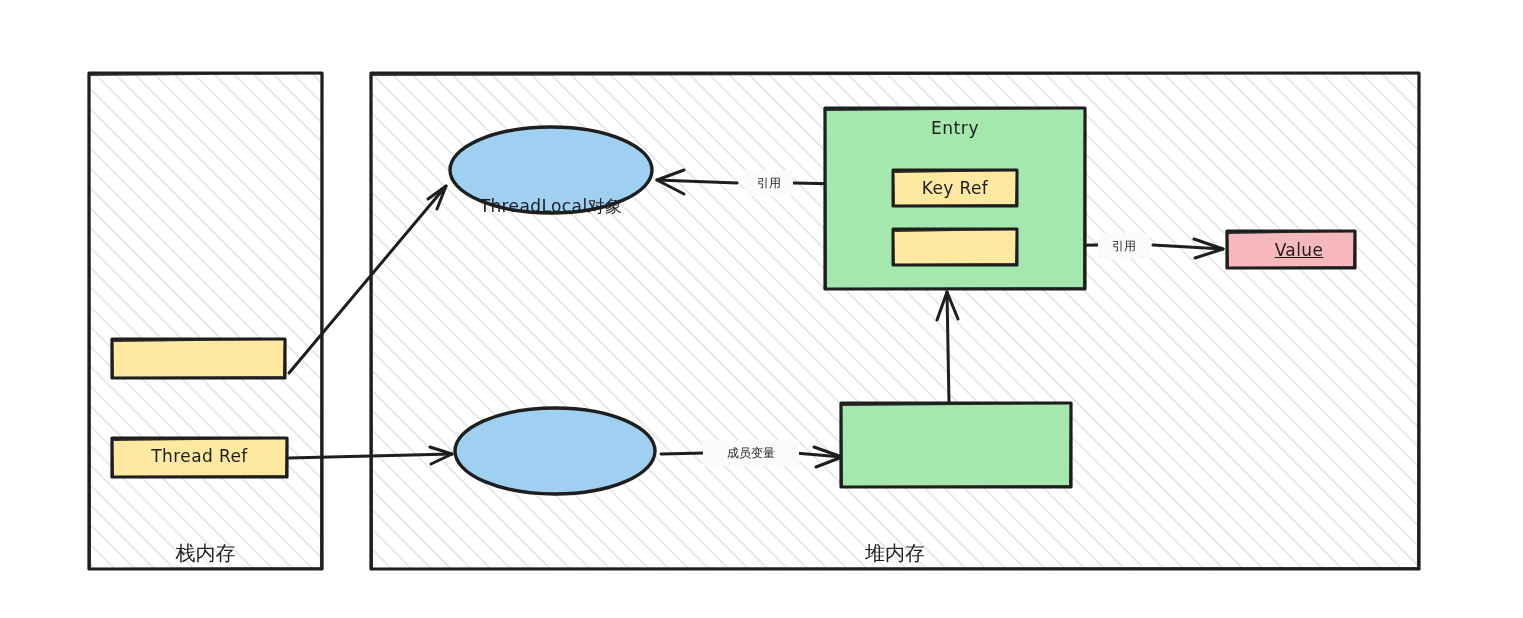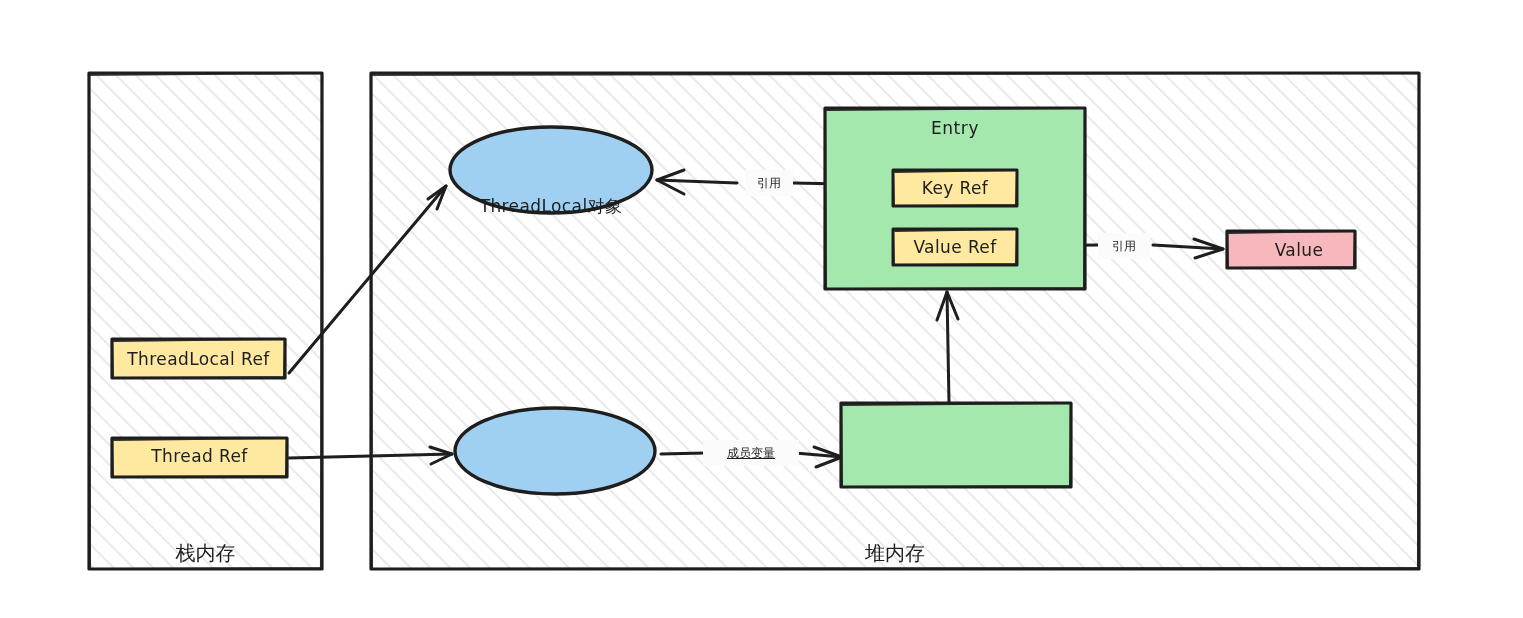--- a/index.html
+++ b/index.html
@@ -150,39 +150,37 @@
 
     <g>
       <ellipse cx="555" cy="451" rx="100" ry="43" fill="#9fd0f2" stroke="#1e1e1e" stroke-width="3.4"></ellipse>
     </g>
 
     <rect x="745" y="170" width="48" height="26" fill="#fbfbfc"></rect>
     <rect x="1098" y="233" width="52" height="26" fill="#fbfbfc"></rect>
     <rect x="703" y="440" width="96" height="26" fill="#fbfbfc"></rect>
   </svg>
 
-  <div class="lbl node-text center-box" style="left:112px; top:339px; width:173px; height:39px;">ThreadLocal Ref</div>
 
   <div class="lbl node-text center-box" style="left:112px; top:438px; width:175px; height:35px;">Thread Ref</div>
 
   <div class="lbl node-text center-box" style="left:450px; top:156px; width:202px; height:28px;margin-top:36px;">ThreadLocal对象</div>
 
 
   <div class="lbl entry-title center-box" style="left:825px; top:115px; width:260px; height:26px;">Entry</div>
 
   <div class="lbl node-text center-box" style="left:893px; top:170px; width:124px; height:36px;border-radius:14px;">Key Ref</div>
 
-  <div class="lbl node-text center-box" style="left:893px; top:229px; width:124px; height:36px;">Value Ref</div>
 
 
-  <div class="lbl node-text center-box" style="left:1227px; top:231px; width:144px; height:37px;">Value</div>
+  <div class="lbl node-text center-box" style="left:1227px; top:231px; width:144px; height:37px;text-decoration:underline;">Value</div>
 
   <div class="lbl edge-text center-box" style="left:745px; top:170px; width:48px; height:26px;">引用</div>
 
   <div class="lbl edge-text center-box" style="left:1098px; top:233px; width:52px; height:26px;">引用</div>
 
-  <div class="lbl edge-text center-box" style="left:703px; top:440px; width:96px; height:26px;text-decoration:underline;">成员变量</div>
+  <div class="lbl edge-text center-box" style="left:703px; top:440px; width:96px; height:26px;">成员变量</div>
 
   <div class="lbl region-text center-box" style="left:89px; top:541px; width:233px; height:24px;">栈内存</div>
 
   <div class="lbl region-text center-box" style="left:371px; top:541px; width:1048px; height:24px;">堆内存</div>
 
 </div>
 
 </body></html>

